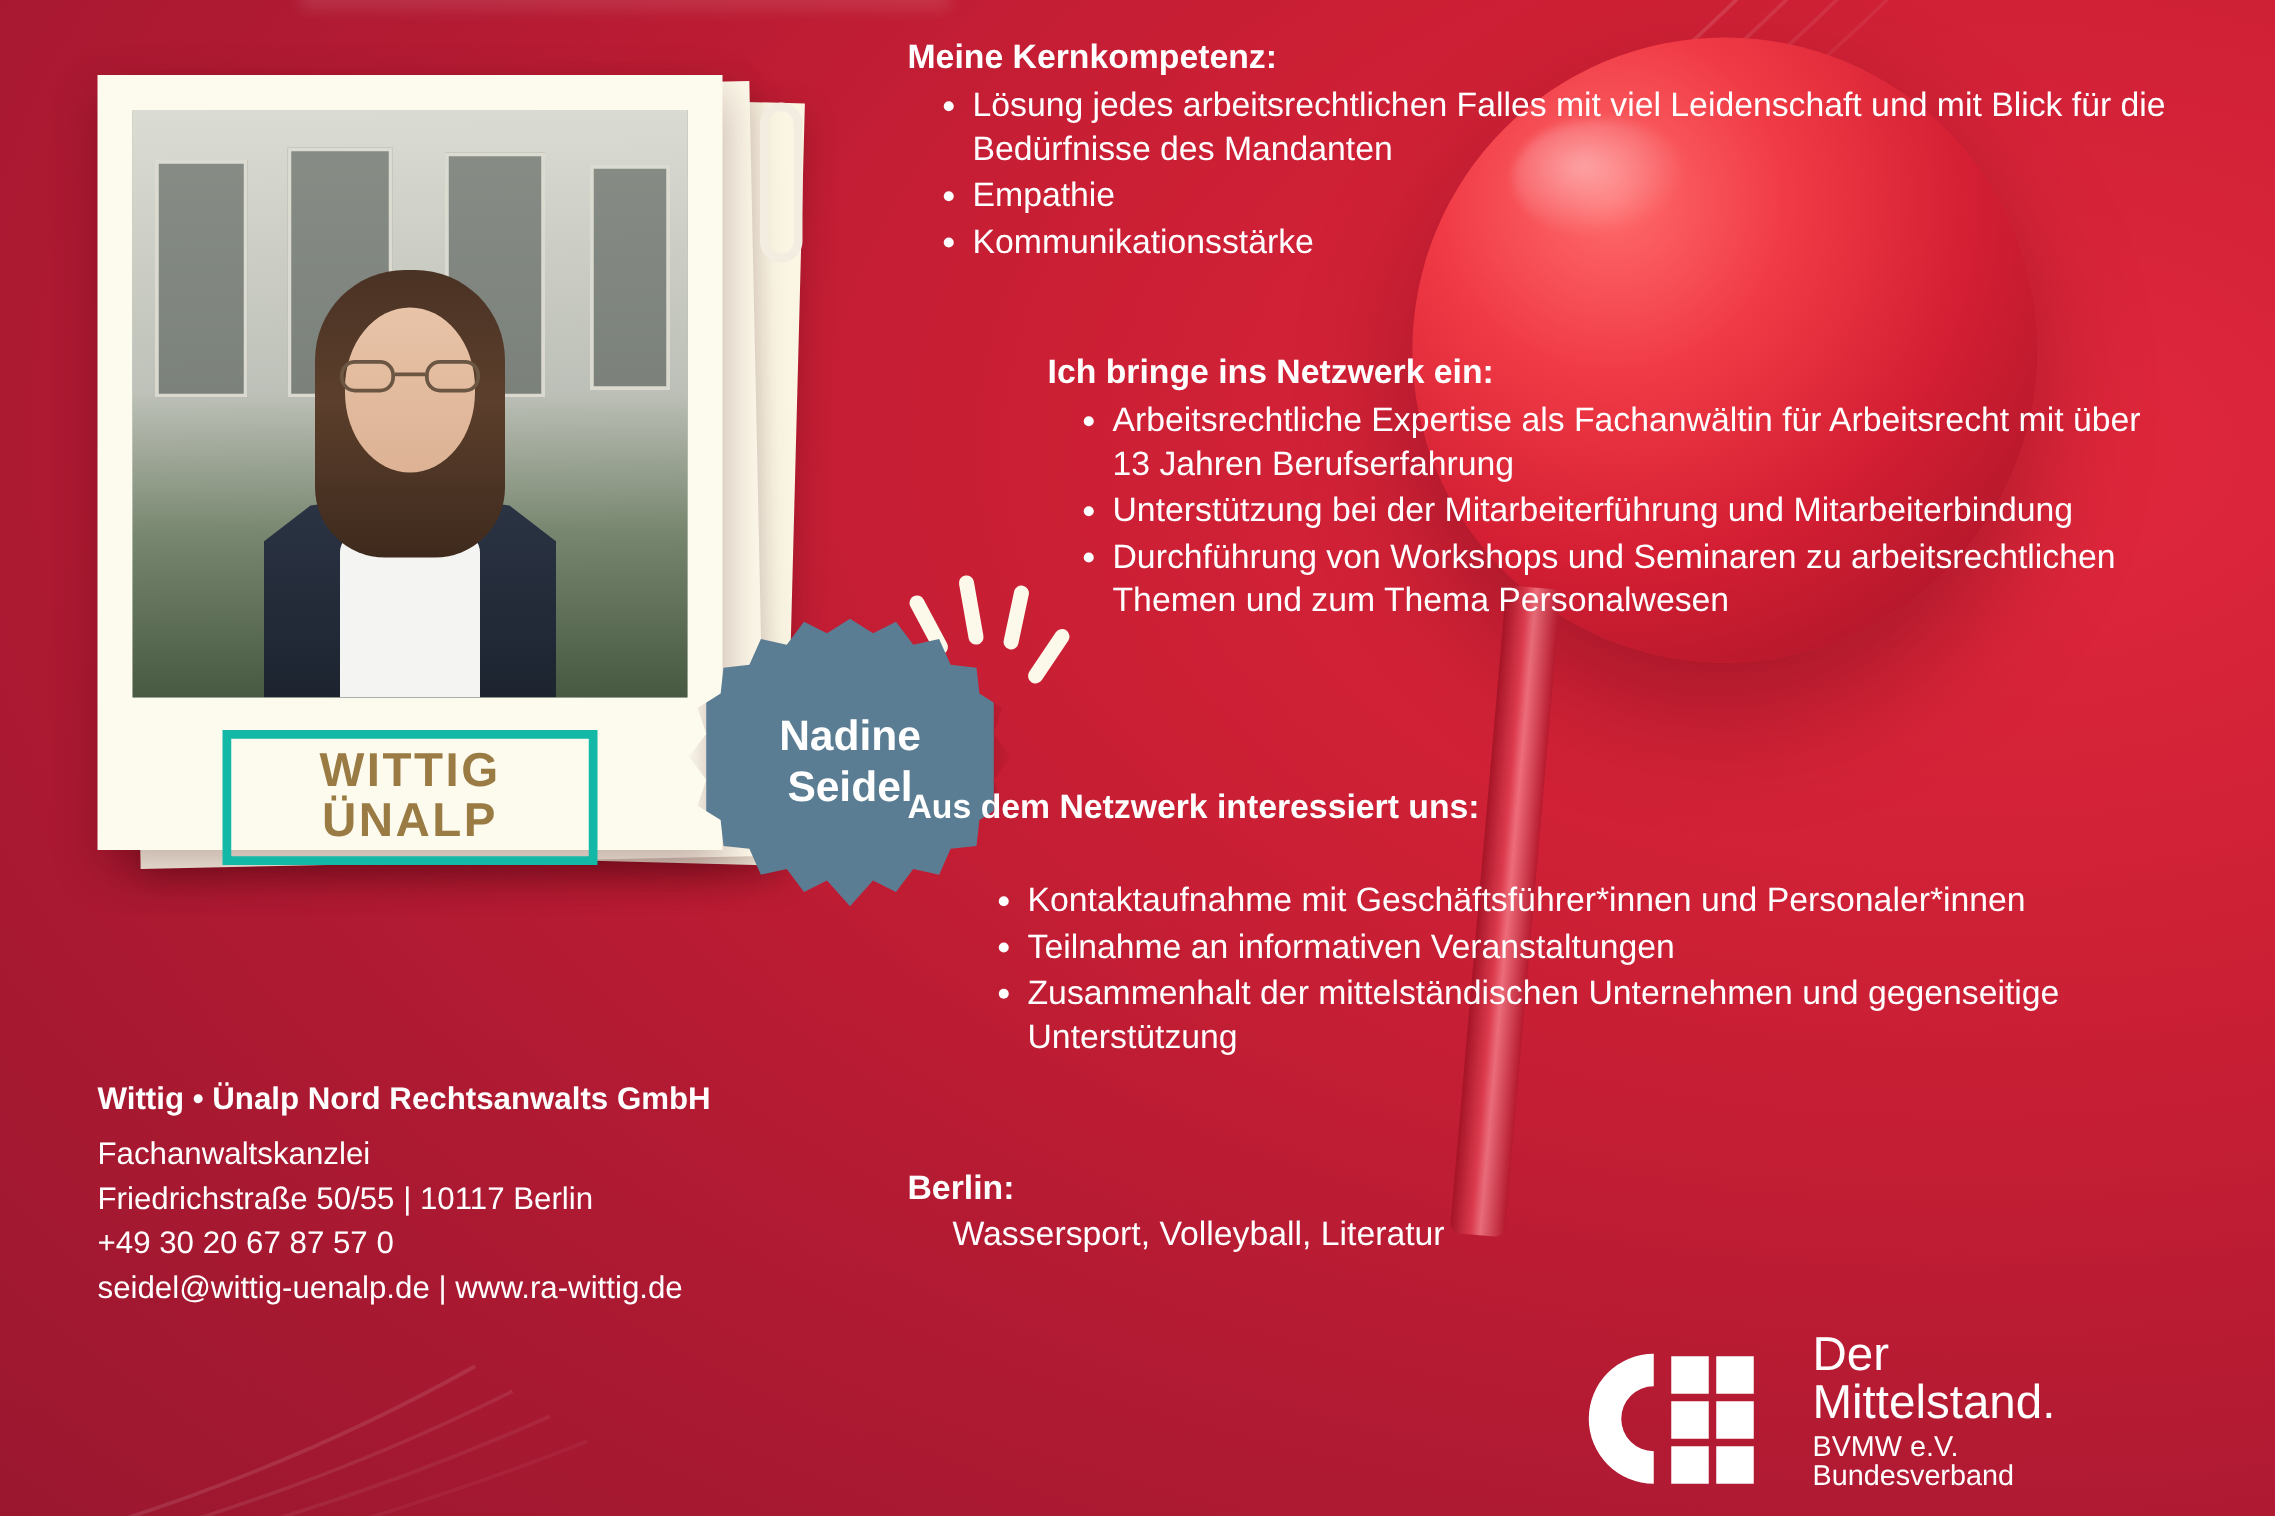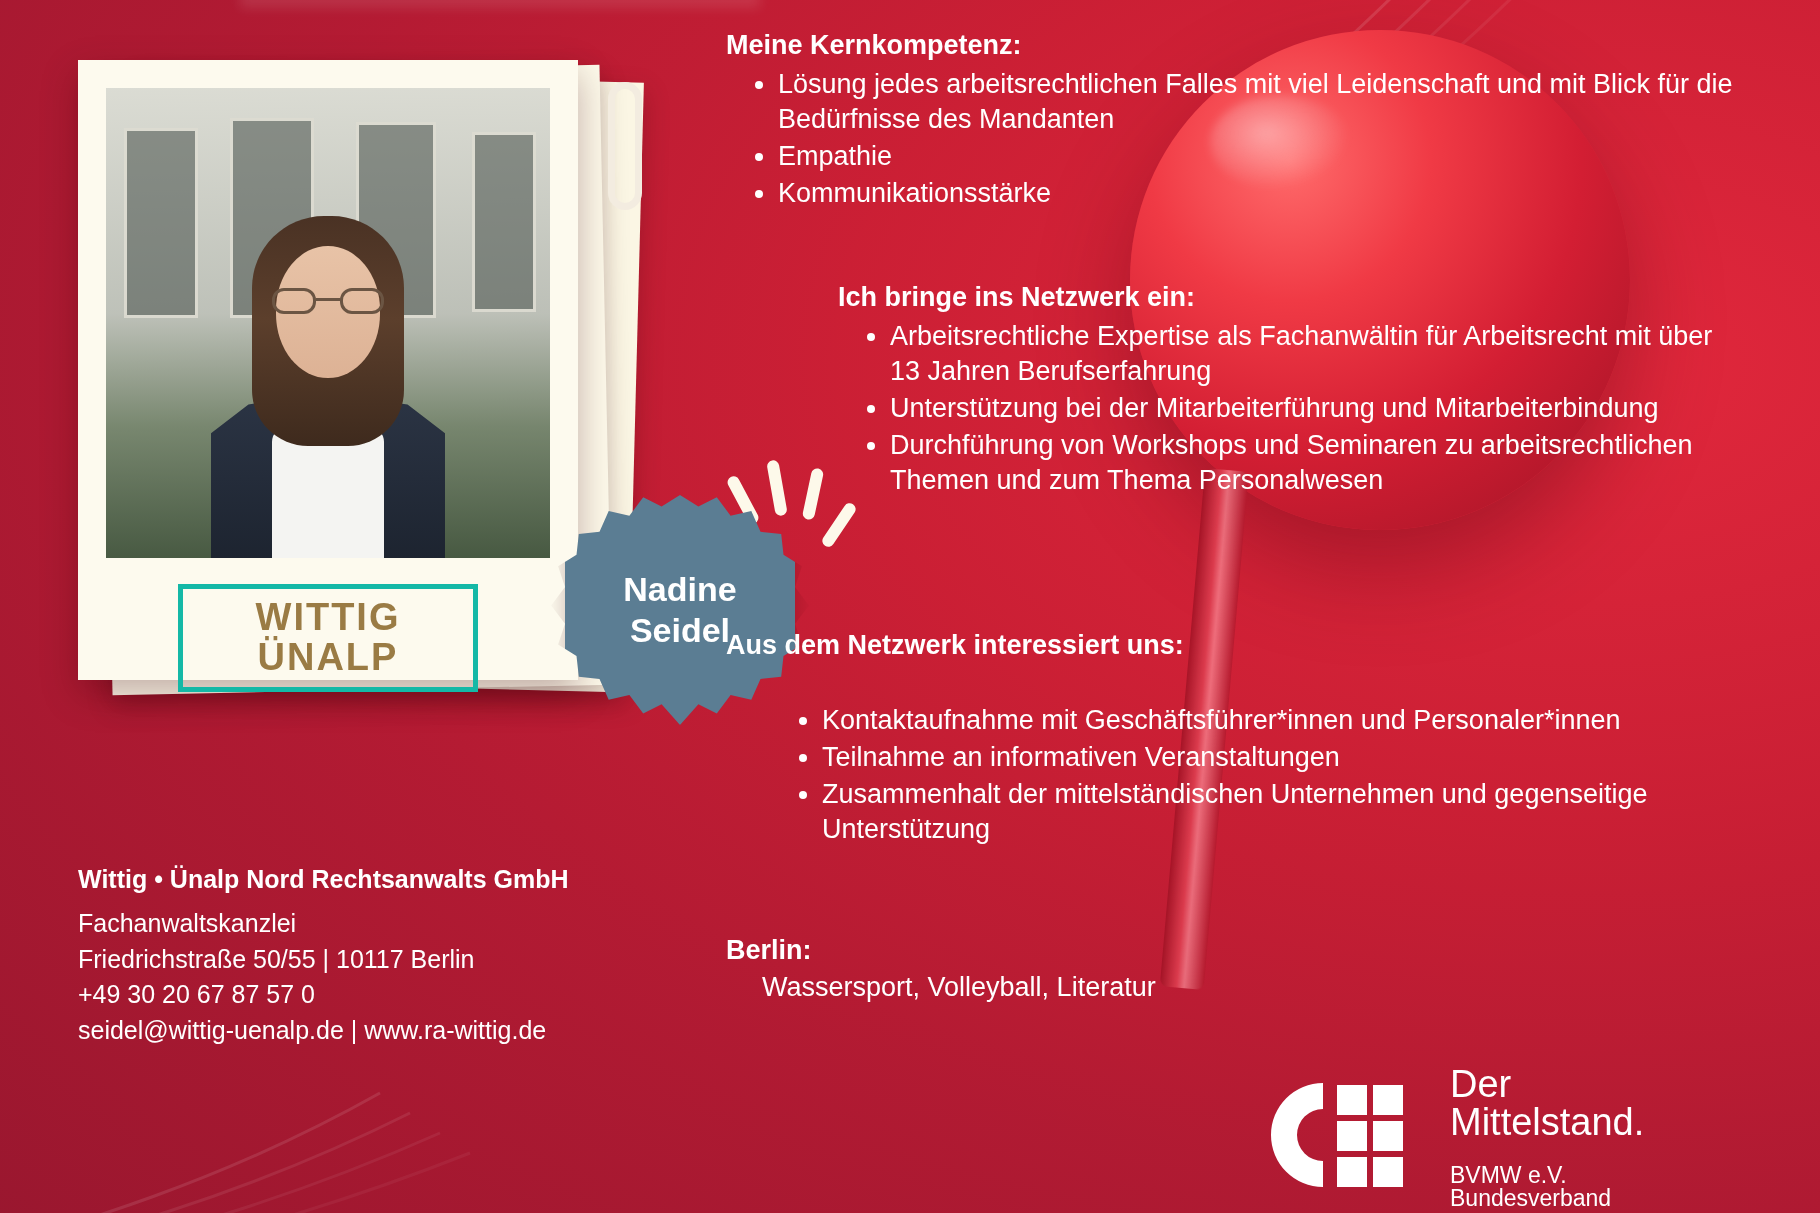--- a/index.html
+++ b/index.html
@@ -109,21 +109,21 @@
   }
   .ph-jacket {
     position:absolute; left:50%; bottom:0; transform:translateX(-50%);
     width:234px; height:160px;
     background: linear-gradient(180deg,#2b3444 0%, #1d2430 100%);
     border-radius: 34px 34px 0 0;
     clip-path: polygon(0% 100%, 0% 22%, 16% 4%, 36% 0%, 50% 30%, 64% 0%, 84% 4%, 100% 22%, 100% 100%);
   }
   .logo-box {
     margin: 26px auto 0 auto; width:300px; height:108px;
-    border:5px solid #14b8a6; display:flex; flex-direction:column;
+    border:7px solid #14b8a6; display:flex; flex-direction:column;
     align-items:center; justify-content:center; color:#9a7b44;
     font-weight:bold; letter-spacing:2px; line-height:1.05;
   }
   .logo-l1 { font-size:38px; }
   .logo-l2 { font-size:38px; }
 
   .clip {
     position:absolute; left:530px; top:22px; width:34px; height:128px;
     border:7px solid #f3ece0; border-radius:18px;
     background: transparent;
@@ -163,21 +163,21 @@
   .block-2 { position:absolute; left:0; top:282px; width:100%; }
   .block-3 { position:absolute; left:0; top:630px; width:100%; }
   .block-4 { position:absolute; left:0; top:935px; width:100%; }
   .hobby-text { font-size:27px; margin-top:4px;margin-left:36px; }
 
   
   .bvmw { position:absolute; left:1245px; top:1065px; width:520px; height:150px; }
   .bvmw-text { position:absolute; left:205px; top:0px; color:#ffffff; line-height:1.0; }
   .bv-1 { font-size:38px; }
   .bv-2 { font-size:38px; }
-  .bv-3 { font-size:23px; margin-top:23px; }
+  .bv-3 { font-size:23px; margin-top:5px; }
   .bv-4 { font-size:23px; }
 
   .top-fade { position:absolute; left:240px; top:-12px; width:520px; height:20px; background:rgba(255,255,255,0.10); filter: blur(6px); }
 </style>
 </head>
 <body>
 
 <div class="bg"></div>
 <div class="top-fade"></div>
 

